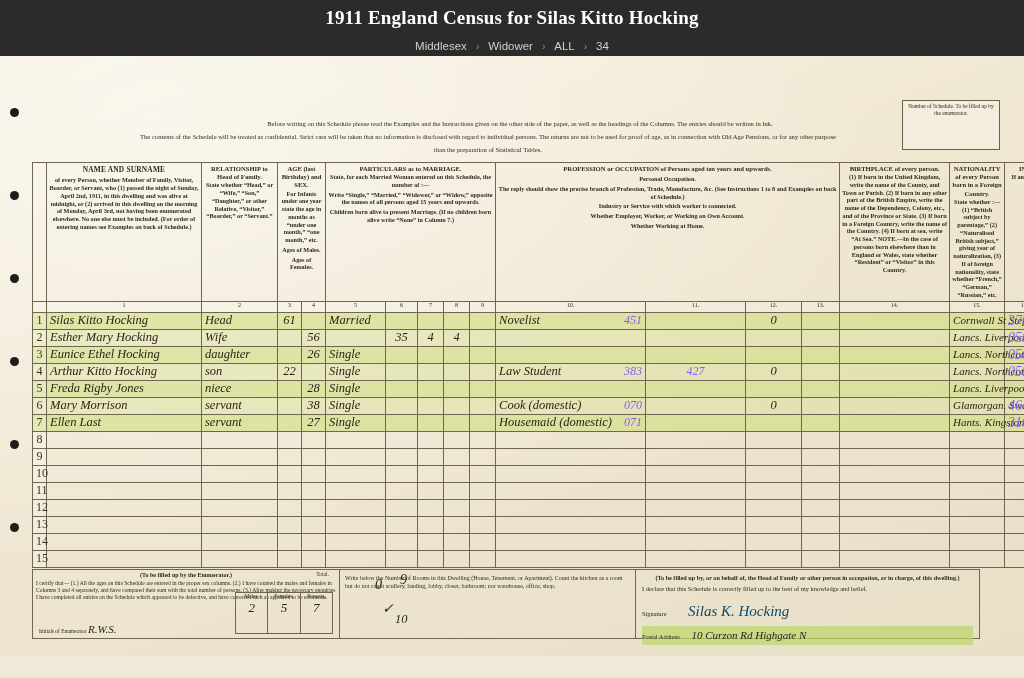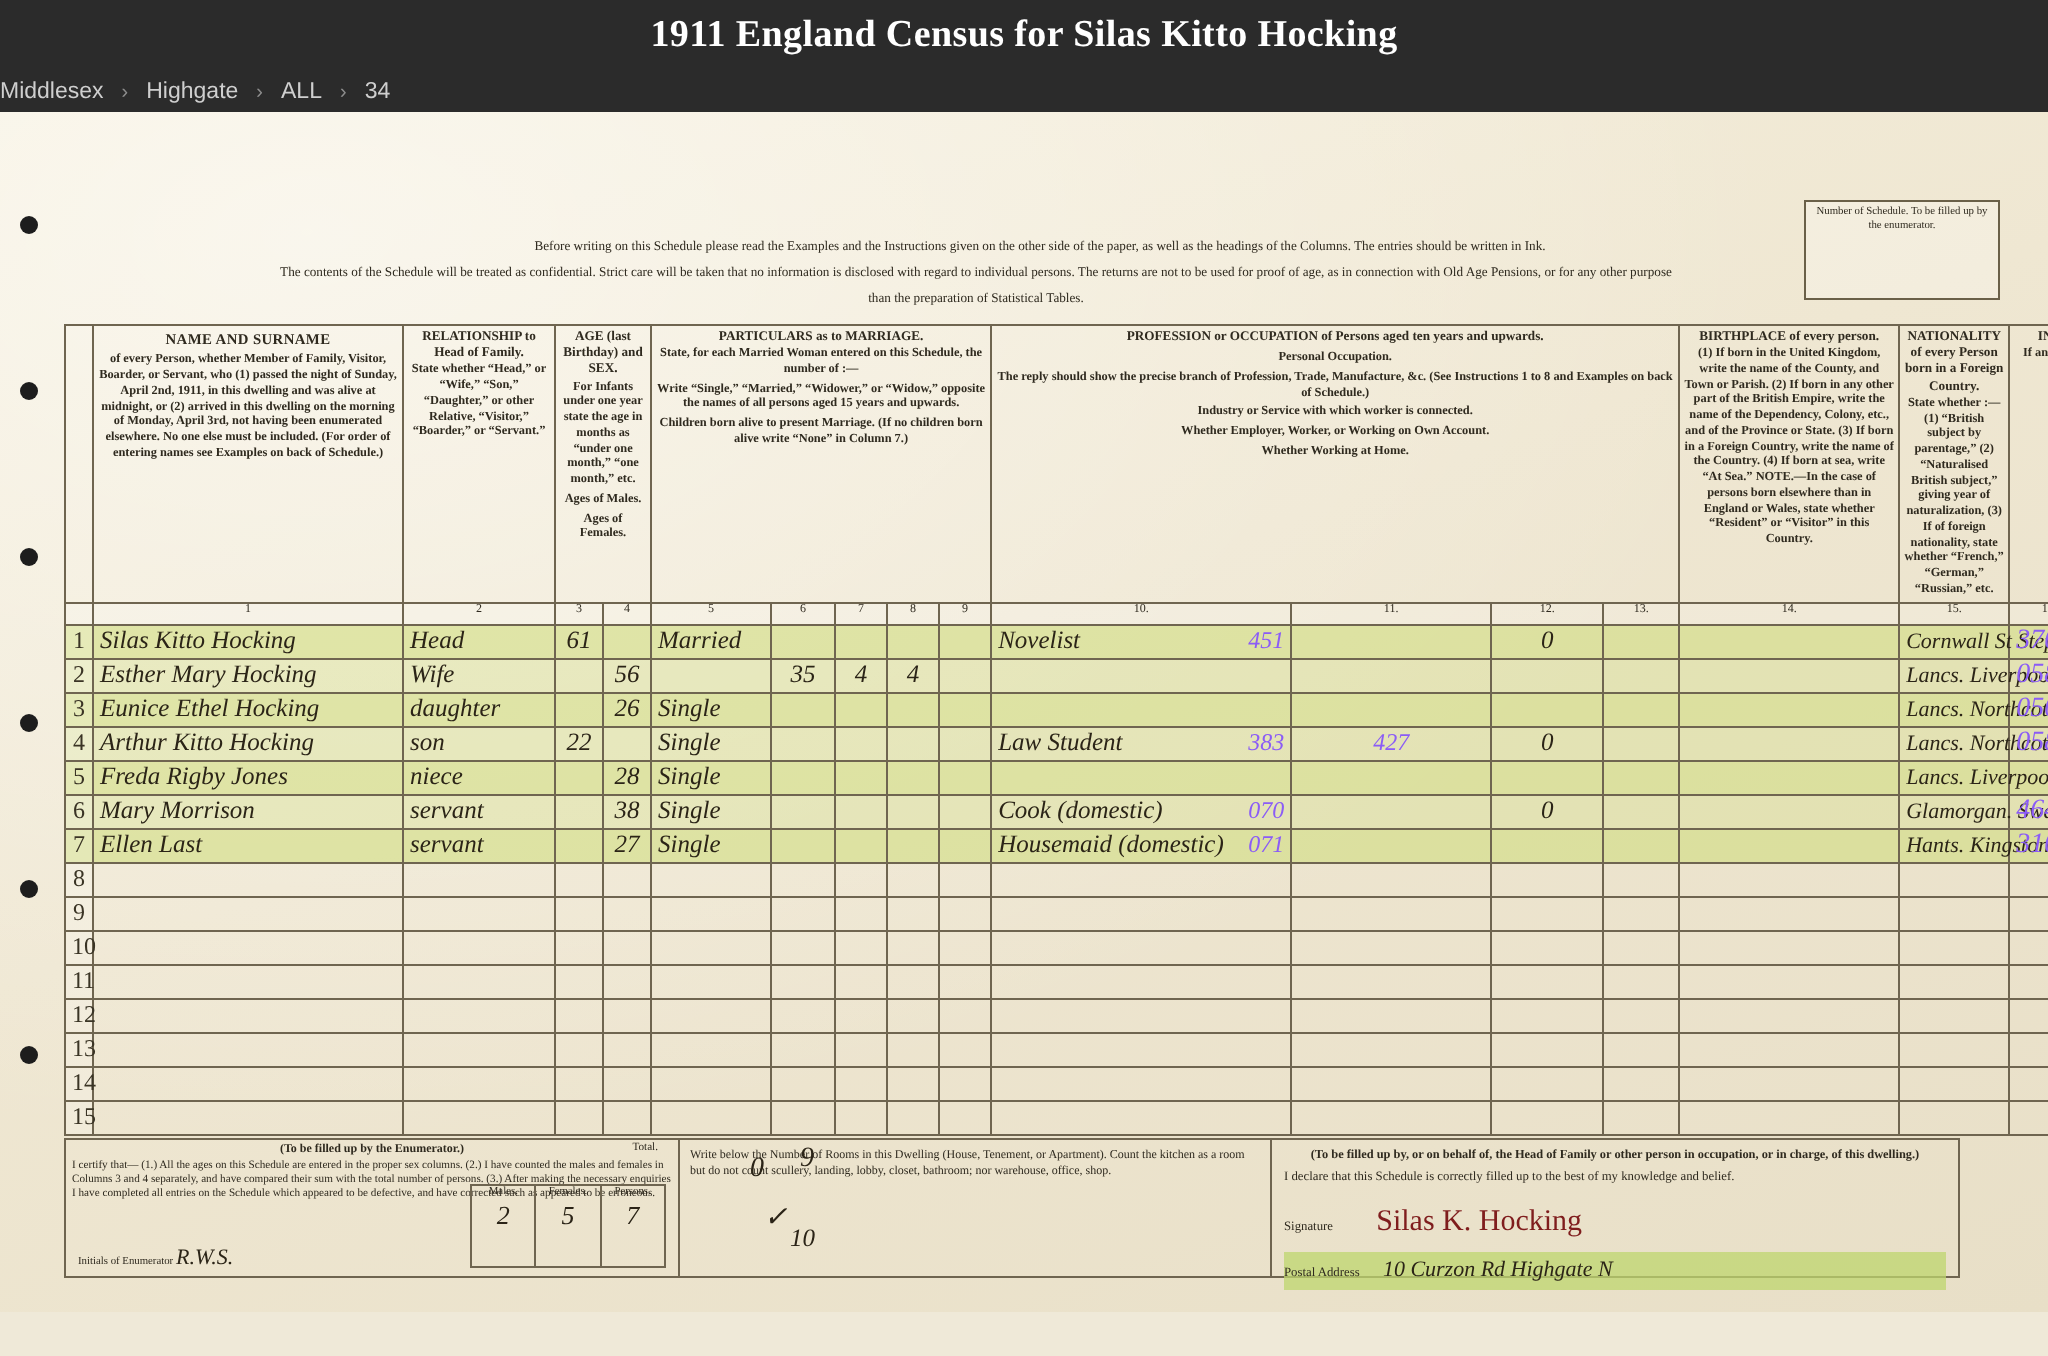--- a/index.html
+++ b/index.html
@@ -1,21 +1,21 @@
 <!DOCTYPE html>
 <html><head>
 <meta charset="utf-8">
 <style>
   html,body{margin:0;padding:0;background:#1b1b1b;}
   body{width:1024px;height:678px;overflow:hidden;font-family:"Liberation Sans",sans-serif;}
 
   
   .topbar{height:36px;background:#2b2b2b;display:flex;align-items:center;justify-content:center;}
   .topbar .title{color:#ffffff;font-size:19px;font-weight:bold;font-family:"Liberation Serif",serif;letter-spacing:.2px;}
-  .breadcrumb{height:20px;background:#2b2b2b;display:flex;align-items:center;justify-content:flex-start;gap:9px;}
+  .breadcrumb{height:20px;background:#2b2b2b;display:flex;align-items:center;justify-content:center;gap:9px;}
   .breadcrumb a{color:#cfcfcf;font-size:11.5px;text-decoration:none;}
   .breadcrumb .sep{color:#8d8d8d;font-size:10px;}
 
   
   .viewer{position:relative;width:1024px;height:622px;background:#efe9d8;overflow:hidden;}
 
   
   .sheet{position:absolute;left:0;top:0;width:1024px;height:600px;
     background:#f3ecd9;}
   .sheet:before{content:"";position:absolute;inset:0;
@@ -55,41 +55,41 @@
   
   .footer{position:absolute;left:2px;top:467px;width:946px;height:68px;border:1px solid #6f6550;display:flex;}
   .fleft{width:300px;border-right:1px solid #6f6550;font-size:5.6px;padding:2px 3px;line-height:1.3;position:relative;}
   .fleft .ttl{text-align:center;font-weight:bold;font-size:6px;}
   .fmid{width:285px;border-right:1px solid #6f6550;font-size:6px;padding:4px 5px;line-height:1.35;}
   .fright{flex:1;font-size:6.4px;padding:3px 6px;line-height:1.5;position:relative;}
   .ftitle{text-align:center;font-size:6.2px;font-weight:bold;margin-bottom:2px;}
   .minibox{position:absolute;right:6px;bottom:4px;width:96px;height:40px;border:1px solid #6f6550;display:flex;}
   .minibox div{flex:1;border-right:1px solid #6f6550;font-size:5.4px;text-align:center;}
   .minibox div:last-child{border-right:none;}
-  .sigline{font-size:15px;color:#7f1d1d;}
+  .sigline{font-style:italic;font-size:15px;color:#0c4a6e;}
   .grnhl{background:rgba(190,214,110,.75);}
 
   
   .toolbar{position:absolute;left:0;right:0;bottom:0;height:42px;display:flex;align-items:center;justify-content:center;gap:6px;}
   .tbtn{background:#ffffff;border:1px solid #c9c9c9;border-radius:3px;height:26px;min-width:30px;display:flex;align-items:center;justify-content:center;box-shadow:0 1px 2px rgba(0,0,0,.25);cursor:pointer;}
   .pagebox{background:#3b3b3b;color:#fff;border-radius:3px;height:26px;display:flex;align-items:center;padding:0 10px;font-size:12px;box-shadow:0 1px 2px rgba(0,0,0,.25);}
   .pagebox .of{color:#d8d8d8;margin-left:6px;font-size:11px;}
   .pg-input{background:transparent;border:none;color:#fff;width:26px;text-align:center;font-size:12px;font-family:"Liberation Sans",sans-serif;outline:none;}
   svg{display:block;}
 </style>
 </head>
 <body>
 
 <div class="topbar">
   <div class="title">1911 England Census for Silas Kitto Hocking</div>
 </div>
 <div class="breadcrumb">
   <a href="#">Middlesex</a>
   <span class="sep">›</span>
-  <a href="#">Highgate</a>
+  <a href="#">Widower</a>
   <span class="sep">›</span>
   <a href="#">ALL</a>
   <span class="sep">›</span>
   <a href="#">34</a>
 </div>
 
 <div class="viewer">
 
   <div class="sheet">
     <div class="holes">

